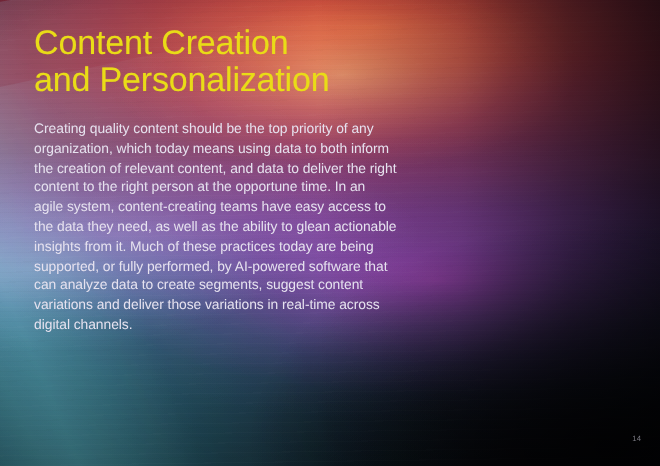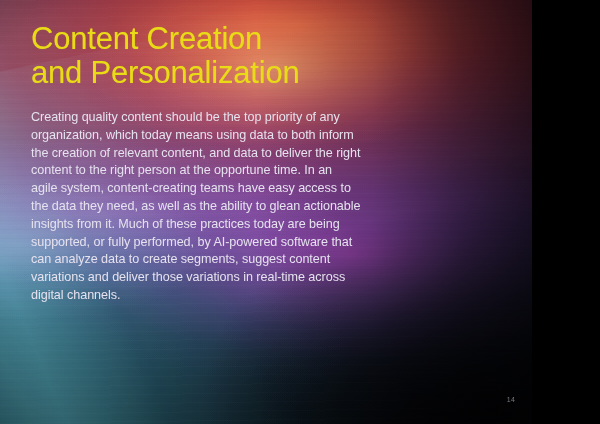--- a/index.html
+++ b/index.html
@@ -7,21 +7,21 @@
     margin: 0;
     padding: 0;
     background: #000;
   }
   body {
     font-family: "Liberation Sans", sans-serif;
   }
 
   .slide {
     position: relative;
-    width: 532px;
+    width: 600px;
     height: 424px;
     overflow: hidden;
     background: #140a16;
     isolation: isolate;
   }
 
   
   .bg-layer {
     position: absolute;
     inset: 0;

